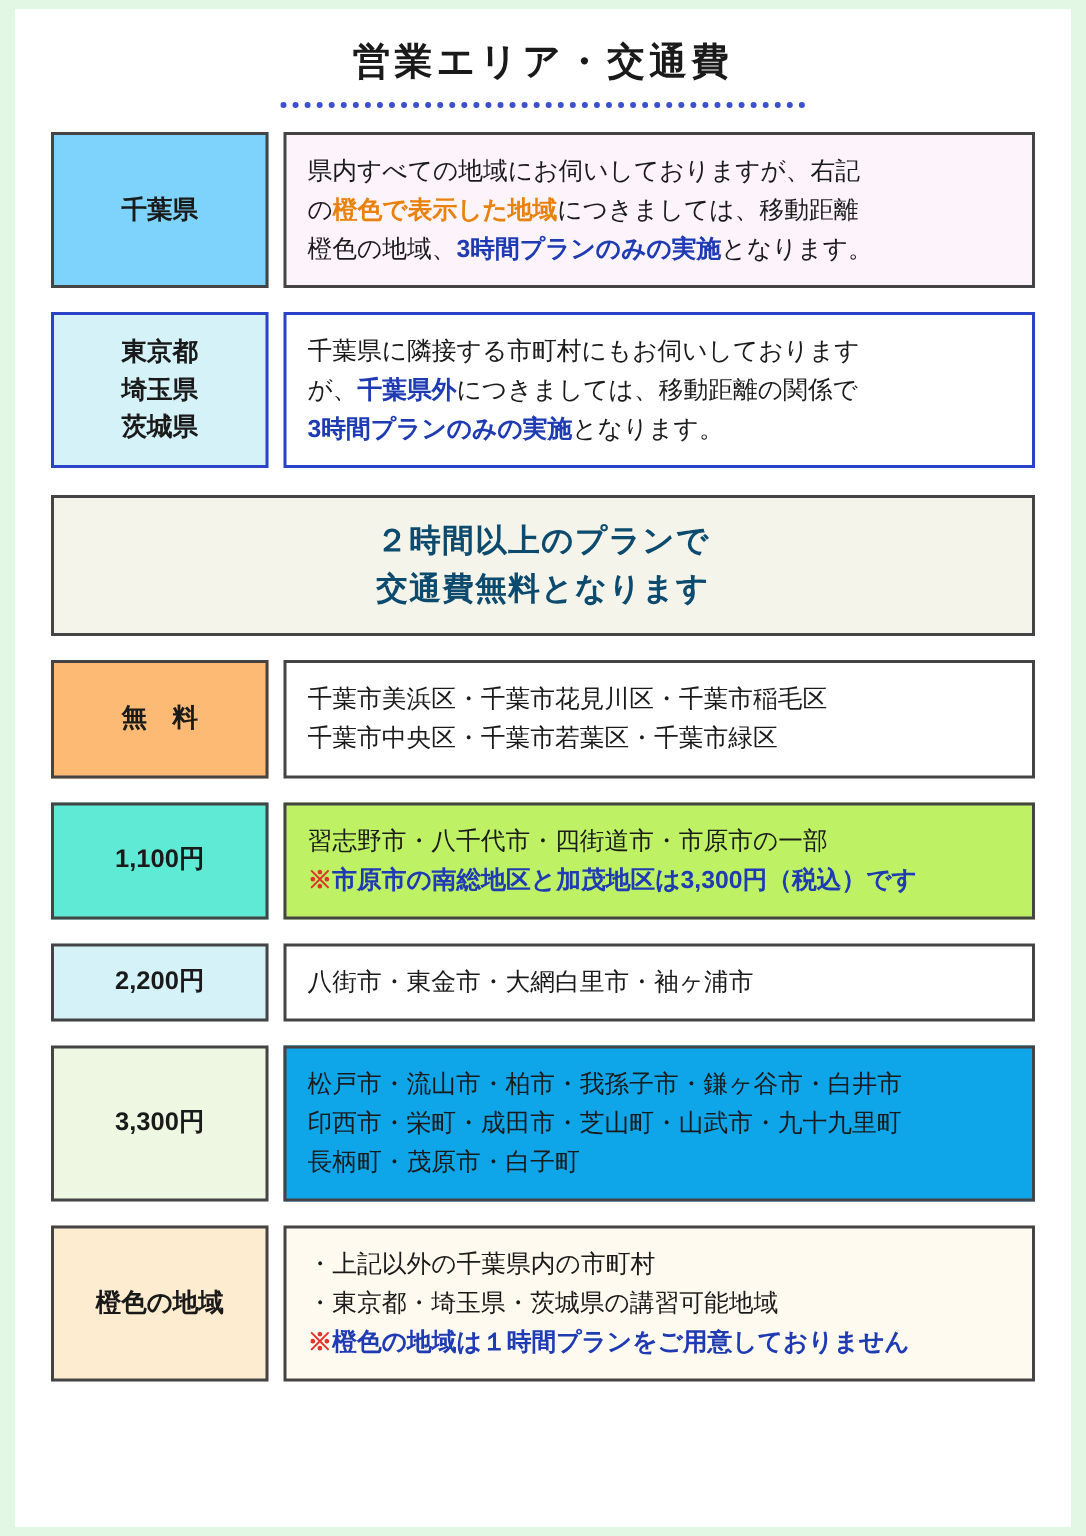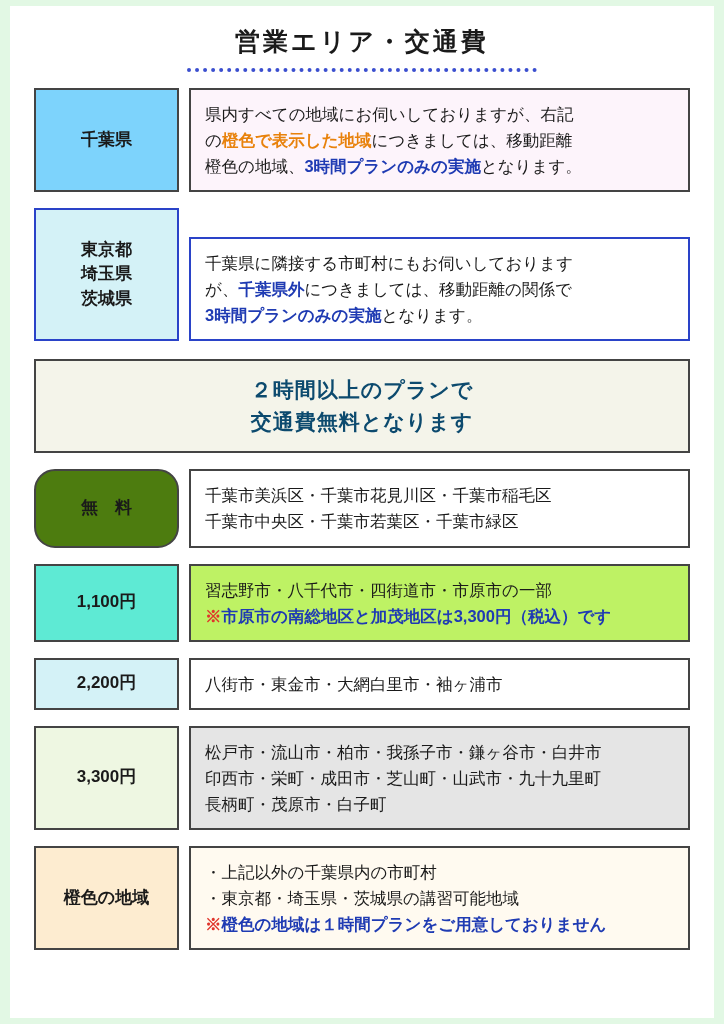--- a/index.html
+++ b/index.html
@@ -123,36 +123,36 @@
           </div>
         </div>
         <div class="row">
           <div class="cell-left blue-border" style="background: rgb(212, 242, 247);">
             <div>
               <div>東京都</div>
               <div>埼玉県</div>
               <div>茨城県</div>
             </div>
           </div>
-          <div class="cell-right lines blue-border" style="background: rgb(255, 255, 255); margin-top: 29px;">
+          <div class="cell-right lines blue-border" style="background: rgb(255, 255, 255);">
             <div><span>千葉県に隣接する市町村にもお伺いしております</span></div>
             <div><span>が、</span><span class="t-blue">千葉県外</span><span>につきましては、移動距離の関係で</span></div>
             <div><span class="t-blue">3時間プランのみの実施</span><span>となります。</span></div>
           </div>
         </div>
       </div>
 
     <div class="banner">
       <div>２時間以上のプランで</div>
       <div>交通費無料となります</div>
     </div>
 
     <div id="fare-section">
         <div class="row">
-          <div class="cell-left" style="background: #4d7c0f; border-radius: 21px;">
+          <div class="cell-left" style="background: #fdba74;">
             <div>無　料</div>
           </div>
           <div class="cell-right lines" style="background: rgb(255, 255, 255);">
             <div><span>千葉市美浜区・千葉市花見川区・千葉市稲毛区</span></div>
             <div><span>千葉市中央区・千葉市若葉区・千葉市緑区</span></div>
           </div>
         </div>
         <div class="row">
           <div class="cell-left" style="background: #5eead4;">
             <div>1,100円</div>
@@ -167,21 +167,21 @@
             <div>2,200円</div>
           </div>
           <div class="cell-right lines" style="background: rgb(255, 255, 255);">
             <div><span>八街市・東金市・大網白里市・袖ヶ浦市</span></div>
           </div>
         </div>
         <div class="row">
           <div class="cell-left" style="background: rgb(238, 247, 226);">
             <div>3,300円</div>
           </div>
-          <div class="cell-right lines" style="background: #e5e5e5;">
+          <div class="cell-right lines" style="background: #0ea5e9;">
             <div><span>松戸市・流山市・柏市・我孫子市・鎌ヶ谷市・白井市</span></div>
             <div><span>印西市・栄町・成田市・芝山町・山武市・九十九里町</span></div>
             <div><span>長柄町・茂原市・白子町</span></div>
           </div>
         </div>
         <div class="row">
           <div class="cell-left" style="background: rgb(253, 236, 208);">
             <div>橙色の地域</div>
           </div>
           <div class="cell-right lines" style="background: rgb(255, 250, 240);">

